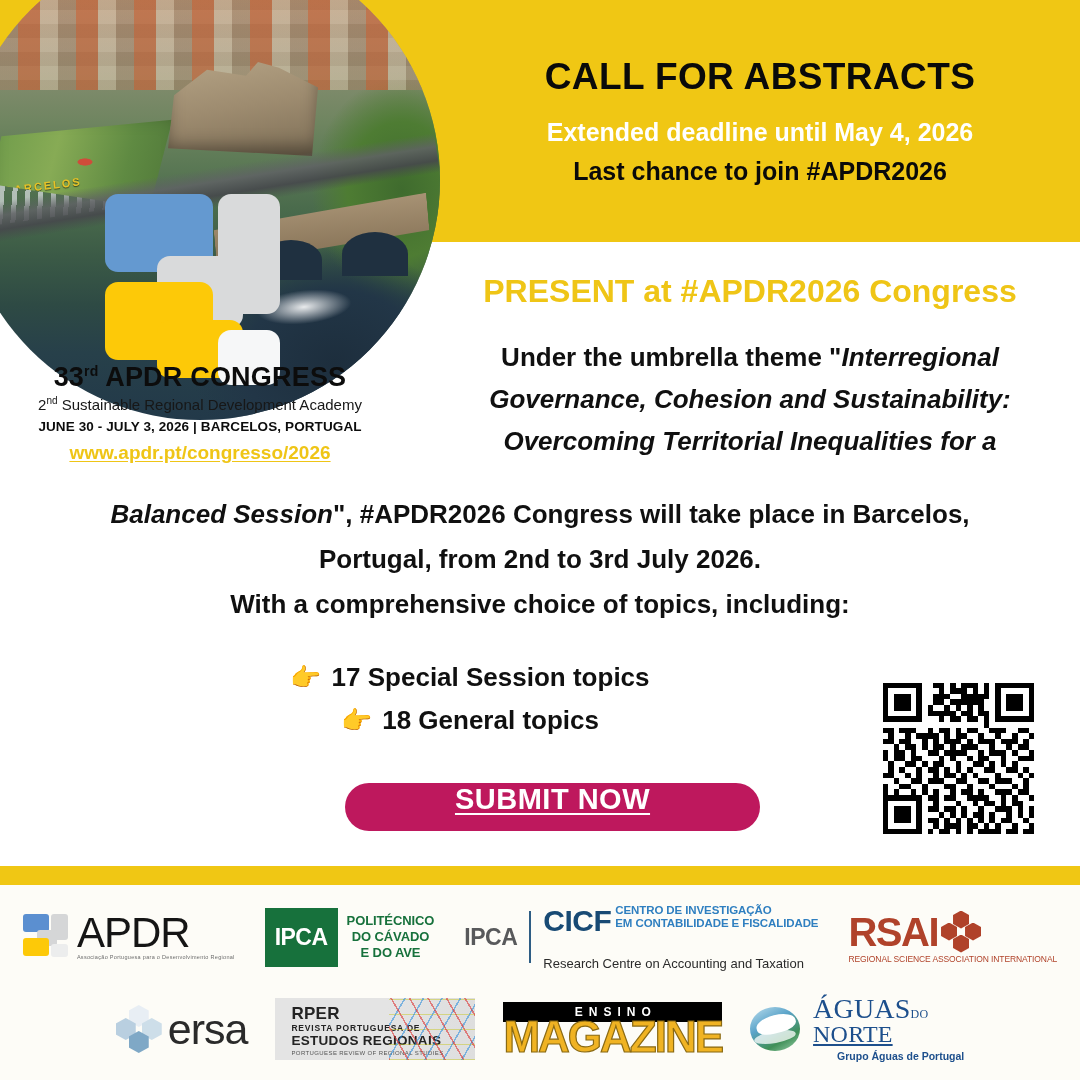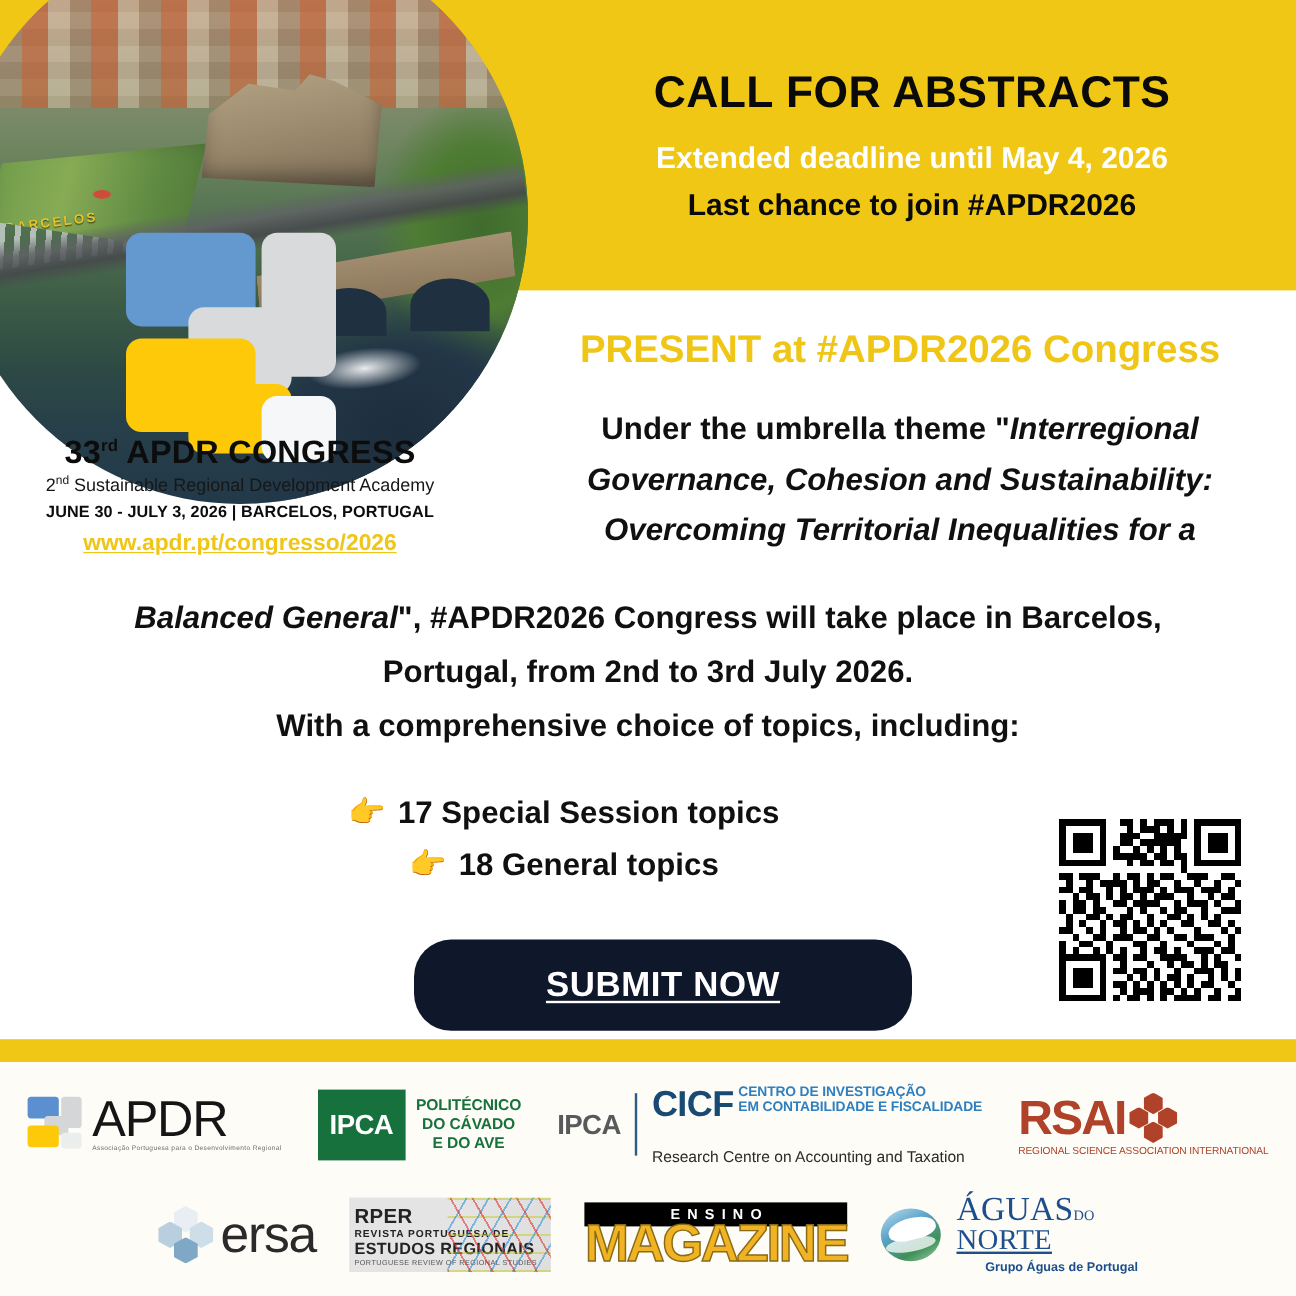--- a/index.html
+++ b/index.html
@@ -145,23 +145,23 @@
   #body-wide em{ font-style:italic; }
 
   #topics-list{ position:absolute; left:120px; top:662px; width:700px; text-align:center; z-index:4; }
   .topic-row{
     font:700 26px "Liberation Sans", sans-serif; color:#101010;
     margin-bottom:12px; display:flex; align-items:center; justify-content:center; gap:10px;
   }
   .hand-icon{ font-size:25px; color:#f5c842; line-height:1; }
 
   #submit-button{
-    position:absolute; left:345px; top:783px; width:415px; height:76px;
-    background:#0f172a; border-radius:31px; border:none; cursor:pointer;
-    display:flex; align-items:center; justify-content:center; z-index:4;
+    position:absolute; left:345px; top:783px; width:415px; height:48px;
+    background:#be185d; border-radius:31px; border:none; cursor:pointer;
+    display:flex; align-items:flex-start; justify-content:center; z-index:4;
   }
   #submit-label{
     font:700 29px "Liberation Sans", sans-serif; color:#ffffff;
     text-decoration:underline; text-underline-offset:4px; letter-spacing:.5px;
   }
 
   
   #qr-code{ position:absolute; left:877px; top:677px; width:163px; height:163px; background:#fff; z-index:4; }
   #qr-code svg{ display:block; width:163px; height:163px; }
 
@@ -204,22 +204,22 @@
   .hexcluster i{ position:absolute; width:16px; height:18px; background:#b0422a;
     clip-path:polygon(50% 0,100% 25%,100% 75%,50% 100%,0 75%,0 25%); }
 
   
   .ersa-hex{ position:relative; width:46px; height:48px; margin-right:6px; }
   .ersa-hex i{ position:absolute; width:20px; height:22px;
     clip-path:polygon(50% 0,100% 25%,100% 75%,50% 100%,0 75%,0 25%); }
   .ersa-word{ font:400 43px "Liberation Sans", sans-serif; color:#2a2a2a; letter-spacing:-1px; }
 
   
-  .rper-box{ width:168px; height:62px; background:linear-gradient(90deg,#e4e4e4 0 56%, #dedede 100%);
-    position:relative; padding:7px 4px; overflow:hidden; }
+  .rper-box{ width:200px; height:62px; background:linear-gradient(90deg,#e4e4e4 0 56%, #dedede 100%);
+    position:relative; padding:7px 16px; overflow:hidden; }
   .rper-1{ font:700 17px "Liberation Sans", sans-serif; color:#232323; letter-spacing:.3px; line-height:1; }
   .rper-2{ font:700 8.5px "Liberation Sans", sans-serif; color:#232323; letter-spacing:.8px; margin-top:1px; }
   .rper-3{ font:700 13.5px "Liberation Sans", sans-serif; color:#232323; letter-spacing:.3px; margin-top:1px; line-height:1; }
   .rper-4{ font:400 6px "Liberation Sans", sans-serif; color:#555; letter-spacing:.4px; margin-top:2px; }
   .rper-net{ position:absolute; right:-6px; top:0; width:92px; height:62px;
     background:
       repeating-linear-gradient(60deg, rgba(220,40,40,.55) 0 1.5px, rgba(0,0,0,0) 1.5px 16px),
       repeating-linear-gradient(-60deg, rgba(40,140,220,.55) 0 1.5px, rgba(0,0,0,0) 1.5px 16px),
       repeating-linear-gradient(0deg, rgba(200,200,40,.5) 0 1.5px, rgba(0,0,0,0) 1.5px 15px);
   }
@@ -284,21 +284,21 @@
 
 <div id="present-heading">PRESENT at #APDR2026 Congress</div>
 
 <div id="theme-block">
   <span>Under the umbrella theme "</span><em>Interregional</em><br>
   <em>Governance, Cohesion and Sustainability:</em><br>
   <em>Overcoming Territorial Inequalities for a</em>
 </div>
 
 <div id="body-wide">
-  <em>Balanced General</em><span>", #APDR2026 Congress will take place in Barcelos,</span><br>
+  <em>Balanced Session</em><span>", #APDR2026 Congress will take place in Barcelos,</span><br>
   <span>Portugal, from 2nd to 3rd July 2026.</span><br>
   <span>With a comprehensive choice of topics, including:</span>
 </div>
 
 <div id="topics-list">
   <div class="topic-row">
     <span class="hand-icon">👉</span>
     <span>17 Special Session topics</span>
   </div>
   <div class="topic-row">

